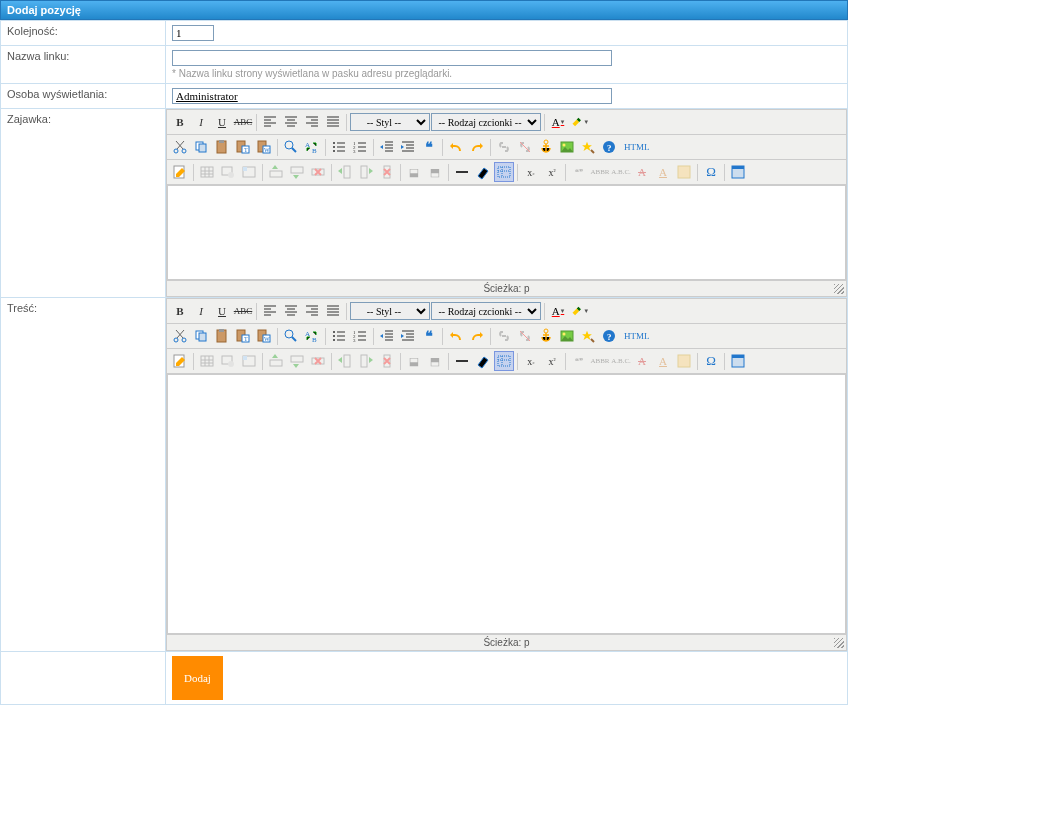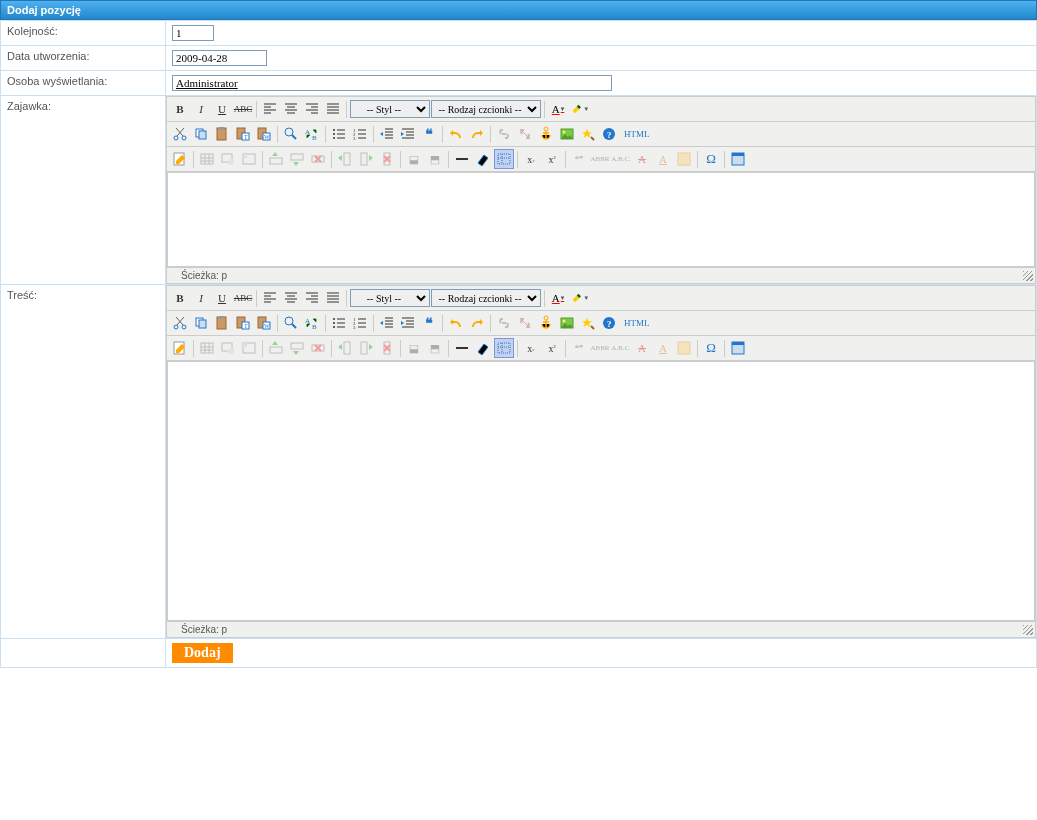--- a/index.html
+++ b/index.html
@@ -1,17 +1,17 @@
 <!DOCTYPE html>
 <html><head>
 <meta charset="utf-8">
 <style>
 * { box-sizing: border-box; margin: 0; padding: 0; }
 body { font-family: Tahoma, Arial, sans-serif; font-size: 11px; color: #333; background: #fff; }
-.container { width: 1037px; }
+.container { width: 848px; }
 .header-bar { background: linear-gradient(#4eb1f0, #2288cc); color: #fff; font-weight: bold; padding: 3px 6px; font-size: 11px; border: 1px solid #2276b8; }
 table.form { width: 100%; border-collapse: collapse; }
 table.form td { border: 1px solid #cbe0f0; vertical-align: top; padding: 4px 6px; }
 table.form td.label { width: 165px; color: #555; }
 input[type=text] { font-family: Tahoma; font-size: 11px; padding: 1px 3px; border: 1px solid #7f9db9; }
 .inp-short { width: 42px; }
 .inp-med { width: 440px; text-decoration: underline; }
 .inp-date { width: 95px; }
 .inp-date2 { width: 85px; }
 .hint { color: #999; font-size: 10px; margin-top: 2px; }
@@ -24,43 +24,46 @@
 .tb-font { width: 110px; }
 .tb-btn.bold { font-weight: bold; }
 .tb-btn.italic { font-style: italic; font-family: Georgia; }
 .tb-btn.underline { text-decoration: underline; }
 .tb-btn.strike { text-decoration: line-through; font-size: 9px; }
 .tb-btn.faded { opacity: 0.35; }
 .dropdown-arrow::after { content: "▾"; font-size: 7px; margin-left: 1px; color: #555; }
 .editor-area { background: #fff; border: 1px solid #ccc; margin: 0; }
 .editor-area.small { height: 95px; }
 .editor-area.large { height: 260px; }
-.path-bar { background: #f0f0ee; padding: 2px 14px; font-size: 10px; color: #555; border-top: 1px solid #ccc; position: relative; }
+.path-bar { background: #f0f0ee; padding: 2px 5px; font-size: 10px; color: #555; border-top: 1px solid #ccc; position: relative; text-align: center; }
 .resize-grip { position: absolute; right: 2px; bottom: 2px; width: 10px; height: 10px; background: repeating-linear-gradient(135deg, #999, #999 1px, transparent 1px, transparent 3px); }
 .date-field { display: inline-flex; align-items: center; border: 1px solid #7f9db9; background: #fff; }
 .date-field input { border: none; }
 .cal-icon { width: 14px; height: 14px; display: inline-flex; align-items: center; justify-content: center; font-size: 9px; background: #fff; cursor: pointer; border-left: 1px solid #ccc; }
-.btn-add { background: #ff8b00; color: #fff; border: none; padding: 2px 12px; font-weight: bold; font-family: Tahoma; font-size: 14px; cursor: pointer; }
+.btn-add { background: #ff8b00; color: #fff; border: none; padding: 16px 12px; font-weight: normal; font-family: Tahoma; font-size: 11px; cursor: pointer; }
 .ico { width: 16px; height: 16px; display: inline-block; }
 .row-disp { display: flex; align-items: center; gap: 4px; }
 </style>
 </head>
 <body>
 
 <div class="container">
   <div class="header-bar">Dodaj pozycję</div>
   <table class="form">
     <tbody>
         <tr>
       <td class="label">Kolejność:</td>
       <td><input type="text" class="inp-short" value="1" style=""></td>
     </tr>
     <tr>
-      <td class="label">Data utworzenia:</td>
-      <td><input type="text" class="inp-date" value="2009-04-28" style=""></td>
+      <td class="label">Nazwa linku:</td>
+      <td>
+        <input type="text" class="inp-med" value="" style="">
+        <div class="hint">* Nazwa linku strony wyświetlana w pasku adresu przeglądarki.</div>
+      </td>
     </tr>
     <tr>
       <td class="label">Osoba wyświetlania:</td>
       <td><input type="text" class="inp-med" value="Administrator" style=""></td>
     </tr>
     <tr>
       <td class="label">Zajawka:</td>
       <td style="padding:0;">
         <div class="editor-wrap">
           <div class="toolbar">

